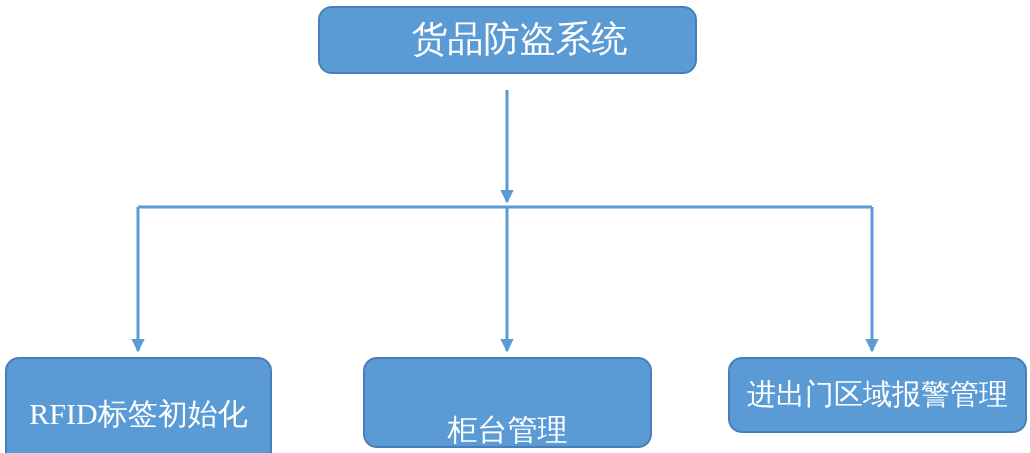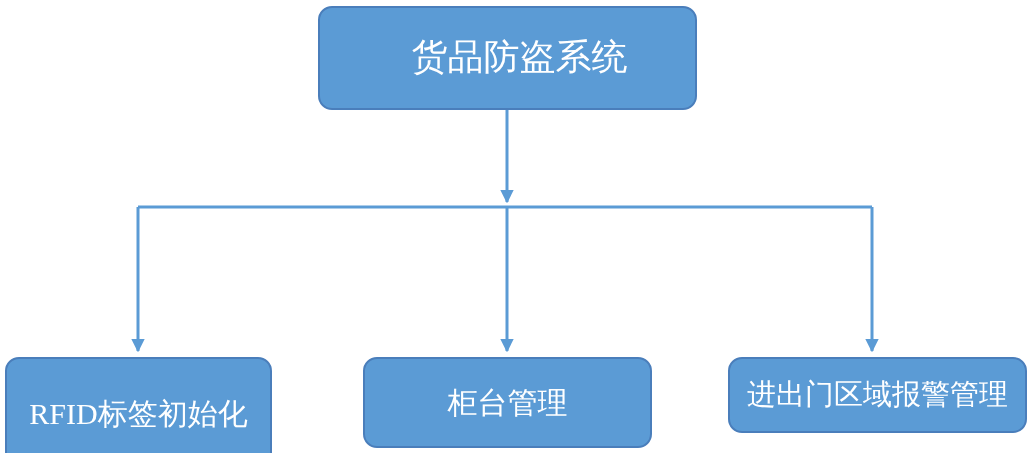--- a/index.html
+++ b/index.html
@@ -37,33 +37,34 @@
     border-radius: 14px;
     color: var(--text);
     display: flex;
     align-items: center;
     justify-content: center;
     text-align: center;
     line-height: 1.1;
   }
   .node-root {
     left: 318px; top: 6px;
-    width: 379px; height: 104px;
+    width: 379px; height: 68px;
     font-size: 36px;
     padding-left: 24px;
   }
   .node-child-1 {
     left: 5px; top: 357px;
     width: 267px; height: 112px;
     font-size: 30px;
   }
   .node-child-2 {
     left: 363px; top: 357px;
     width: 289px; height: 91px;
     font-size: 30px;
+    align-items: flex-end;
   }
   .node-child-3 {
     left: 728px; top: 357px;
     width: 299px; height: 76px;
     font-size: 29px;
   }
 </style>
 </head>
 <body>
 

